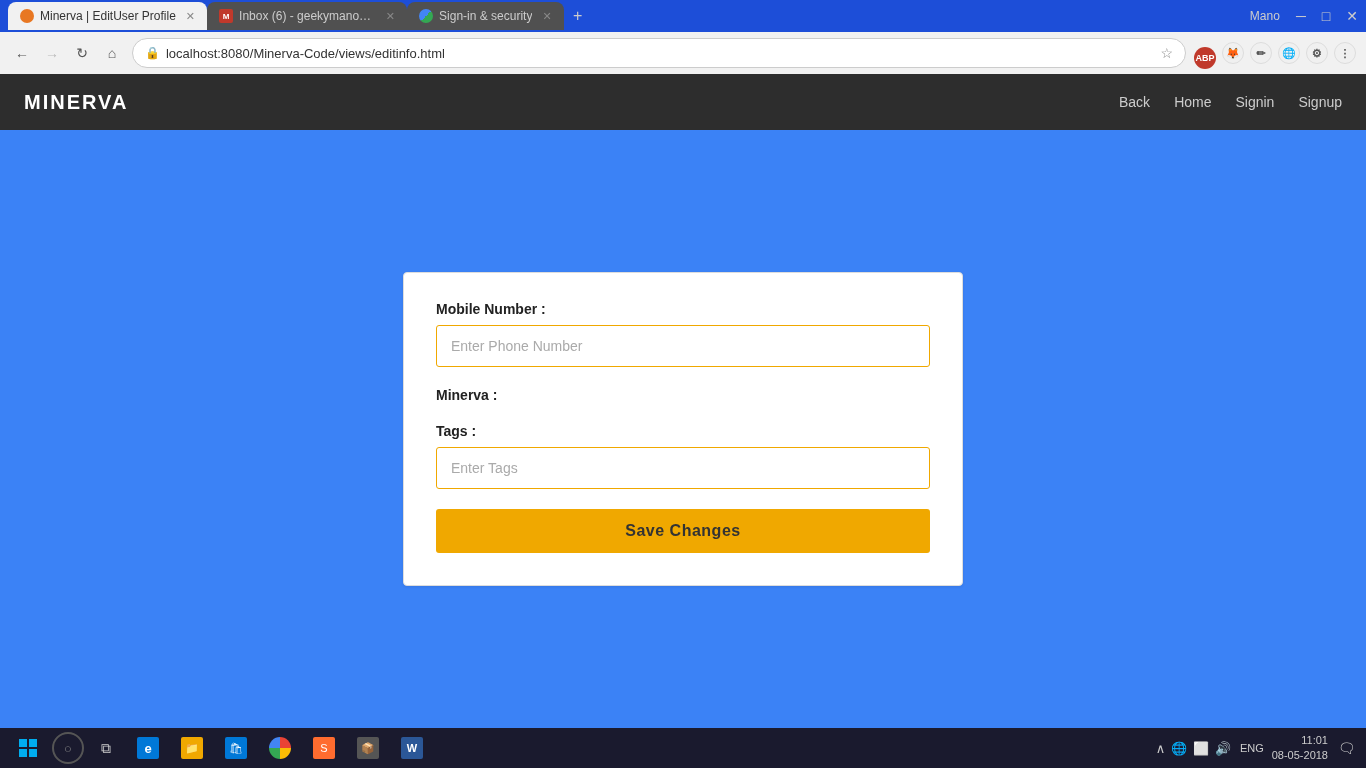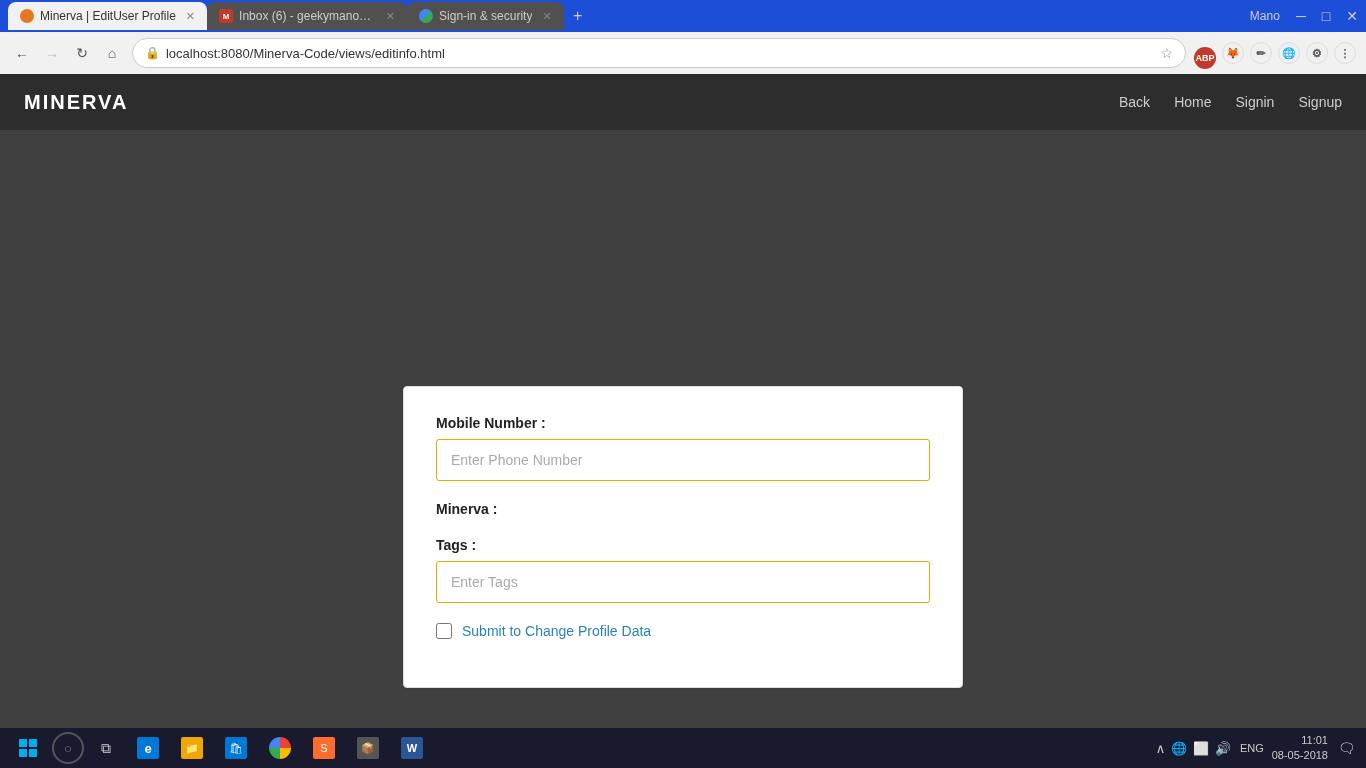--- a/index.html
+++ b/index.html
@@ -229,26 +229,26 @@
 
     .app-nav-link {
       color: #ccc;
       font-size: 14px;
       text-decoration: none;
       cursor: pointer;
     }
 
     
     .main-content {
-      background: #404040;
+      background: #3b82f6;
       min-height: calc(768px - 32px - 42px - 56px - 40px);
       padding: 40px 0;
       display: flex;
       justify-content: center;
-      align-items: flex-end;
+      align-items: center;
     }
 
     .form-card {
       background: white;
       border: 1px solid #ddd;
       border-radius: 4px;
       padding: 28px 32px 32px 32px;
       width: 560px;
       box-shadow: 0 1px 3px rgba(0,0,0,0.08);
     }
@@ -495,26 +495,23 @@
       <label class="form-label">Minerva :</label>
     </div>
 
     
     <div class="form-group">
       <label class="form-label">Tags :</label>
       <input class="form-input" type="text" placeholder="Enter Tags" style="">
     </div>
 
     
-    <div class="checkbox-row">
-      <input class="checkbox-input" type="checkbox" id="submit-checkbox" style="">
-      <label class="checkbox-label" for="submit-checkbox">Submit to Change Profile Data</label>
-    </div>
-
-    
+
+    
+    <button class="save-btn">Save Changes</button>
 
   </div>
 </div>
 
 <div class="taskbar">
   <div class="taskbar-left">
     <div class="start-btn">
       <svg width="18" height="18" viewBox="0 0 18 18">
         <rect x="0" y="0" width="8" height="8" fill="#00adef"></rect>
         <rect x="10" y="0" width="8" height="8" fill="#00adef"></rect>

